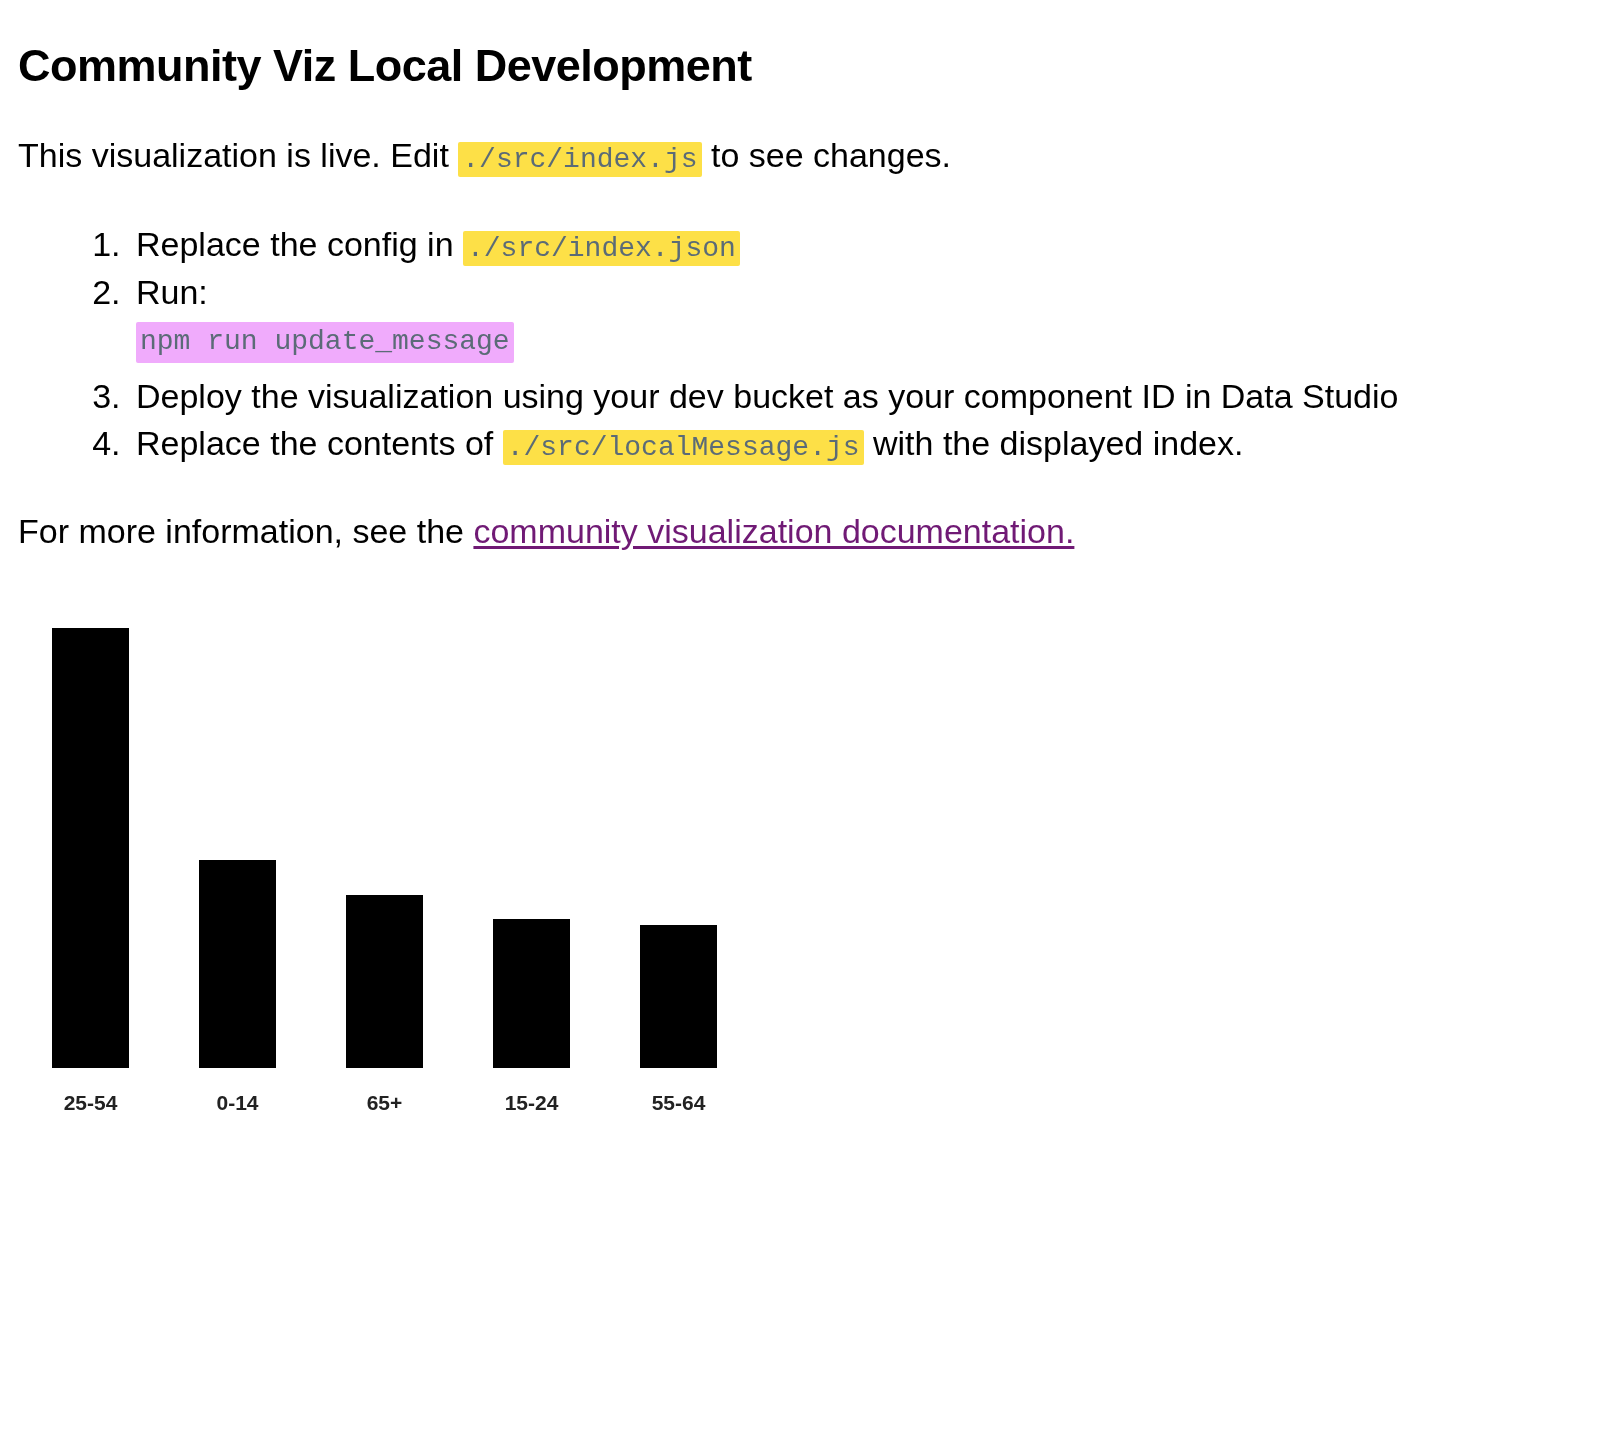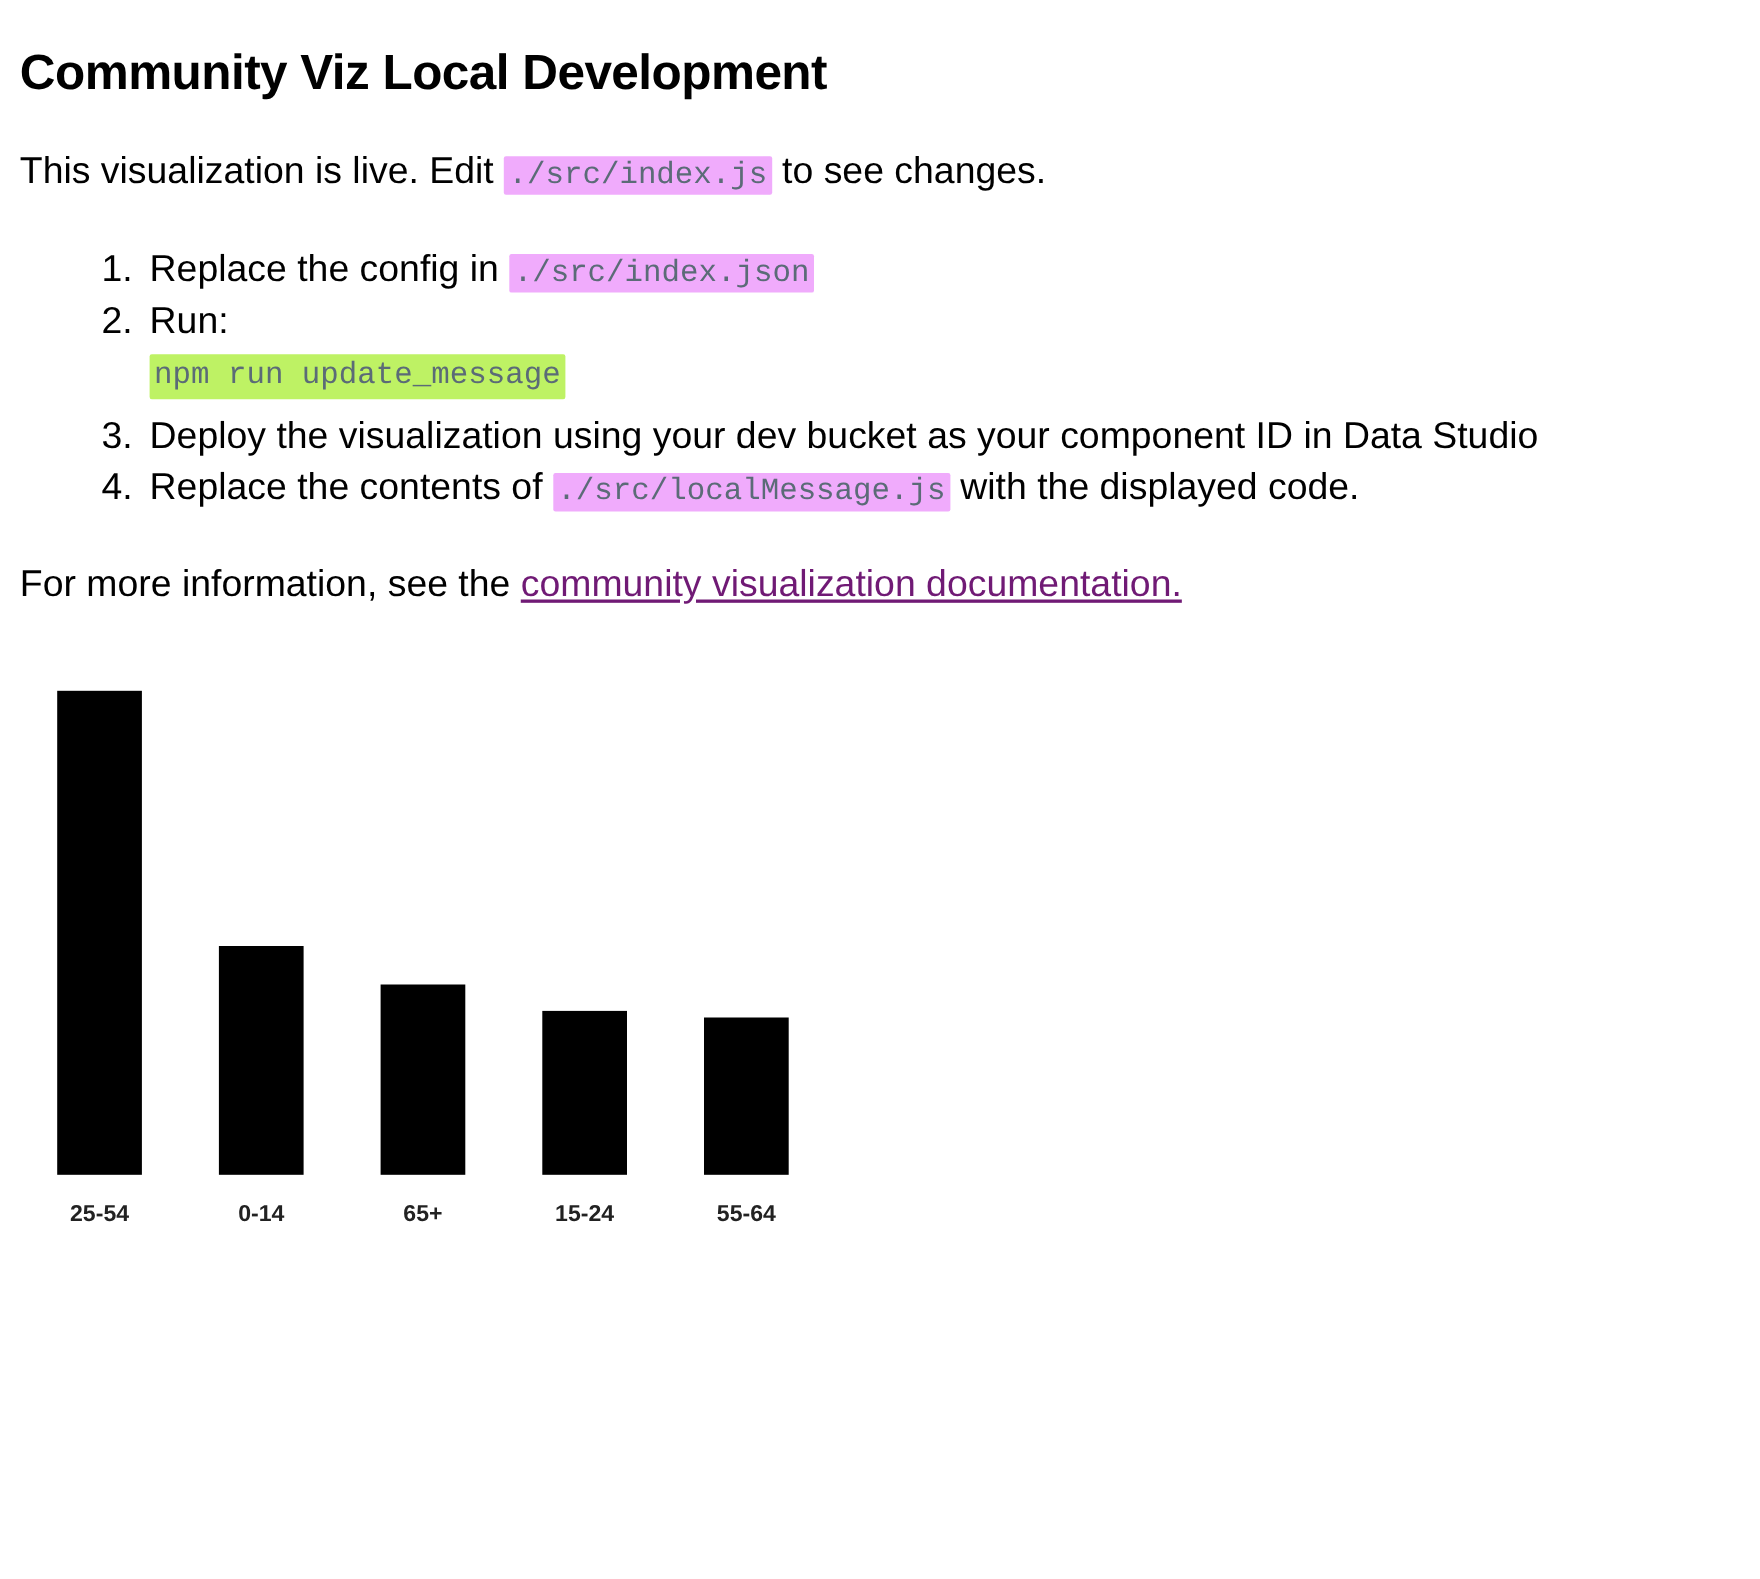--- a/index.html
+++ b/index.html
@@ -37,21 +37,21 @@
     font-size: 34px;
     line-height: 1.28;
     margin: 0 0 44px 0;
     color: #000;
   }
   p.body-text.tight { margin-bottom: 40px; }
 
   code.inline-code {
     font-family: "Liberation Mono", "DejaVu Sans Mono", monospace;
     font-size: 28px;
-    background: #f0abfc;
+    background: #fde047;
     color: #5b6b77;
     padding: 2px 4px;
     border-radius: 2px;
     white-space: pre;
     text-align: center;
   }
 
   ol.steps {
     font-size: 34px;
     line-height: 1.30;
@@ -63,21 +63,21 @@
     margin: 0 0 3px 0;
     padding-left: 6px;
   }
   ol.steps > li::marker {
     font-size: 34px;
   }
 
   pre.code-block {
     font-family: "Liberation Mono", "DejaVu Sans Mono", monospace;
     font-size: 28px;
-    background: #bef264;
+    background: #f0abfc;
     color: #5b6b77;
     margin: 8px 0 8px 0;
     padding: 2px 4px;
     display: inline-block;
     white-space: pre;
     border-radius: 2px;
   }
 
   a.doc-link {
     color: #701a75;
@@ -108,21 +108,21 @@
 
   <h1 class="page-title">Community Viz Local Development</h1>
 
   <p class="body-text"><span>This visualization is live. Edit </span><code class="inline-code">./src/index.js</code><span> to see changes.</span></p>
 
 
   <ol class="steps">
     <li><span>Replace the config in </span><code class="inline-code">./src/index.json</code><span></span></li>
     <li><span>Run:</span><br><pre class="code-block">npm run update_message</pre></li>
     <li><span>Deploy the visualization using your dev bucket as your component ID in Data Studio</span></li>
-    <li><span>Replace the contents of </span><code class="inline-code">./src/localMessage.js</code><span> with the displayed code.</span></li>
+    <li><span>Replace the contents of </span><code class="inline-code">./src/localMessage.js</code><span> with the displayed index.</span></li>
   </ol>
 
   <p class="body-text"><span>For more information, see the </span><a class="doc-link" href="#">community visualization documentation.</a><span></span></p>
 
   <div class="chart-wrap">
     <svg class="chart-svg" id="chart-svg" width="780" height="540" viewBox="0 0 780 540">
         <rect class="bar-rect" x="34" y="30" width="77" height="440"></rect>
         <text class="bar-tick-label" x="72.5" y="512">25-54</text>
         <rect class="bar-rect" x="181" y="262" width="77" height="208"></rect>
         <text class="bar-tick-label" x="219.5" y="512">0-14</text>

